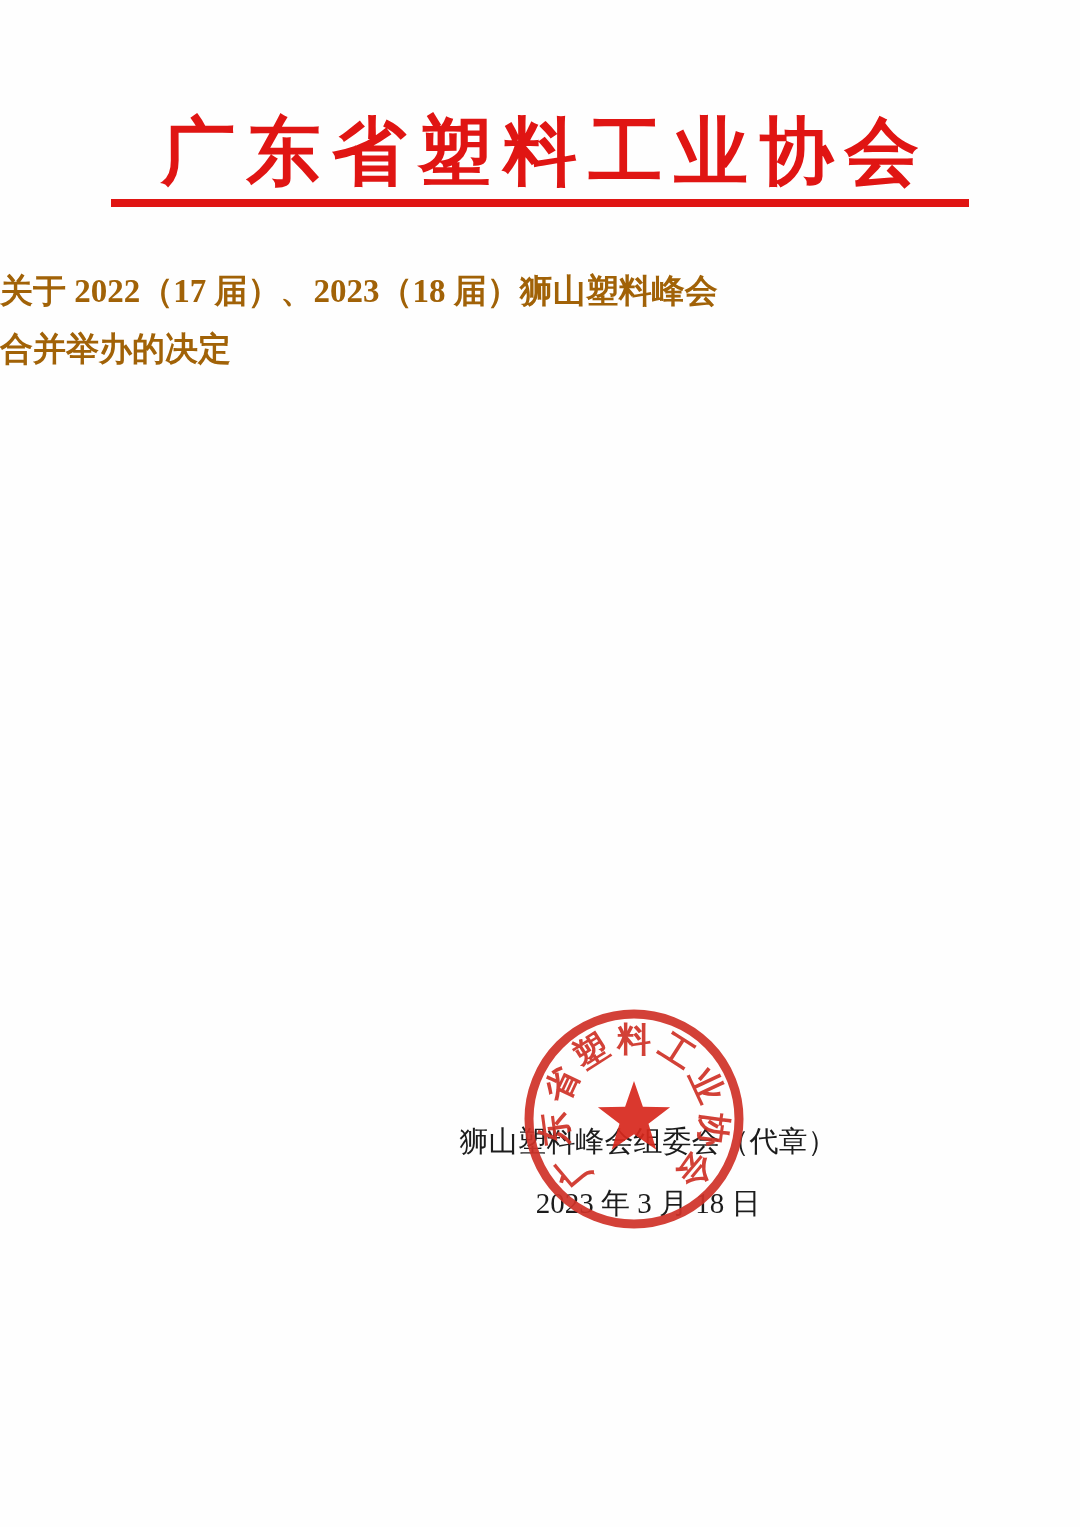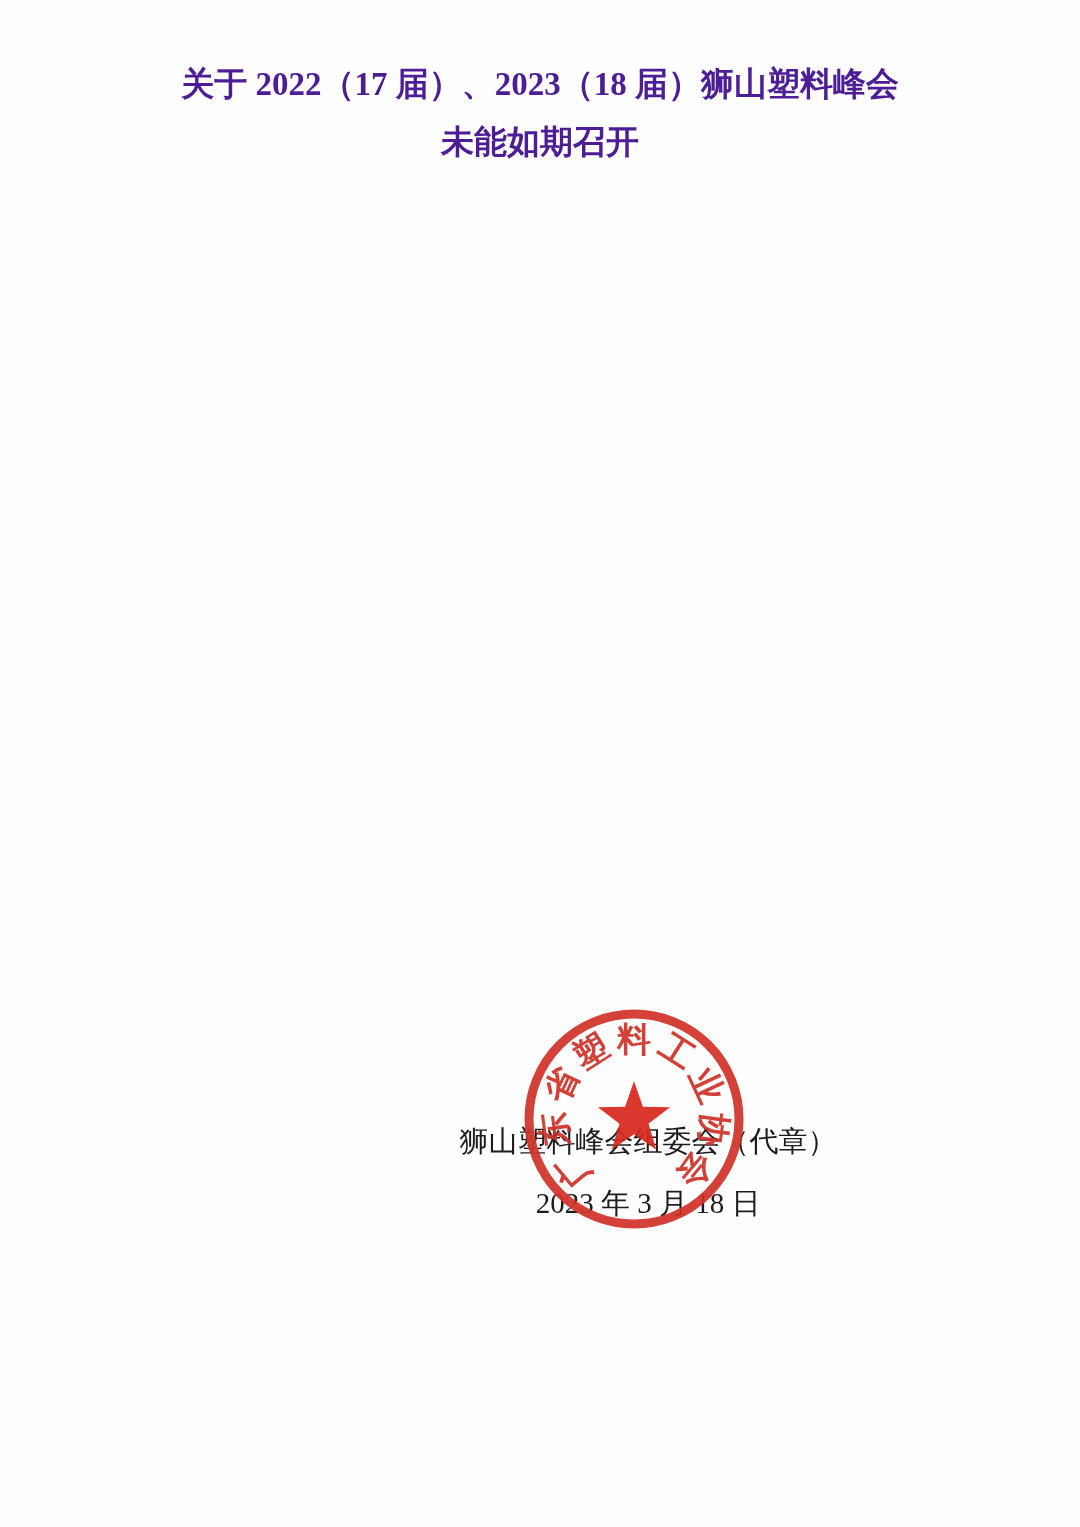--- a/index.html
+++ b/index.html
@@ -32,25 +32,24 @@
   }
   .org-rule {
     width: 858px;
     height: 8px;
     background: #e01513;
     margin: 6px auto 0 auto;
   }
   
   .doc-title {
     margin: 55px 0 0 0;
-    text-align: center;
     font-size: 33px;
     font-weight: bold;
     line-height: 58px;
-    color: #4c1d95;
+    color: #a16207;
   }
   
   .body-area {
     margin: 72px 165px 0 165px;
     width: 750px;
   }
   .salutation {
     font-size: 30px;
     font-weight: bold;
     line-height: 56px;
@@ -104,24 +103,28 @@
     font-weight: bold;
     text-anchor: middle;
     dominant-baseline: central;
   }
 </style>
 </head>
 <body>
 
 <div class="page">
 
+  <div class="letterhead">
+    <div class="org-name">广东省塑料工业协会</div>
+    <div class="org-rule"></div>
+  </div>
 
   <h1 class="doc-title">
     <span>关于 2022（17 届）、2023（18 届）狮山塑料峰会</span><br>
-    <span>未能如期召开</span>
+    <span>合并举办的决定</span>
   </h1>
 
 
   <div class="sign-block">
     <div class="sign-name">狮山塑料峰会组委会（代章）</div>
     <div class="sign-date">2023 年 3 月 18 日</div>
   </div>
 
   <svg class="stamp" viewBox="0 0 236 236">
     <circle class="stamp-ring" cx="118" cy="118" r="105"></circle>

